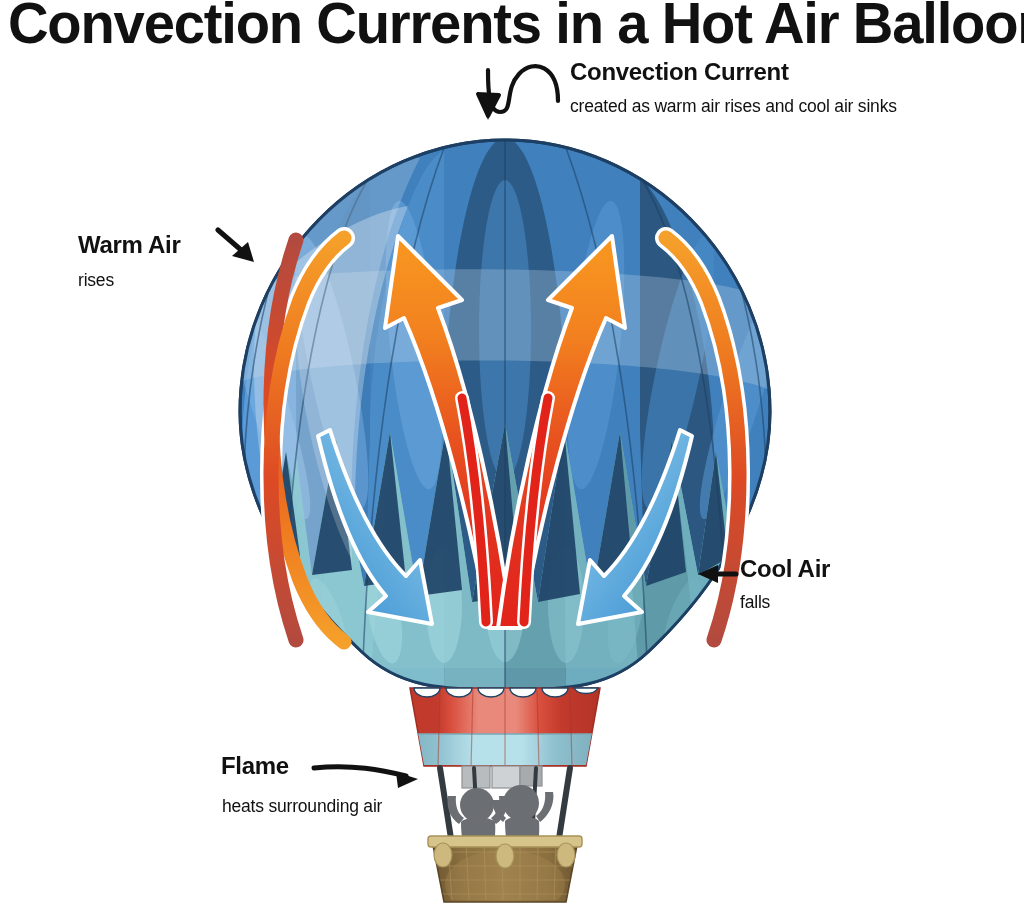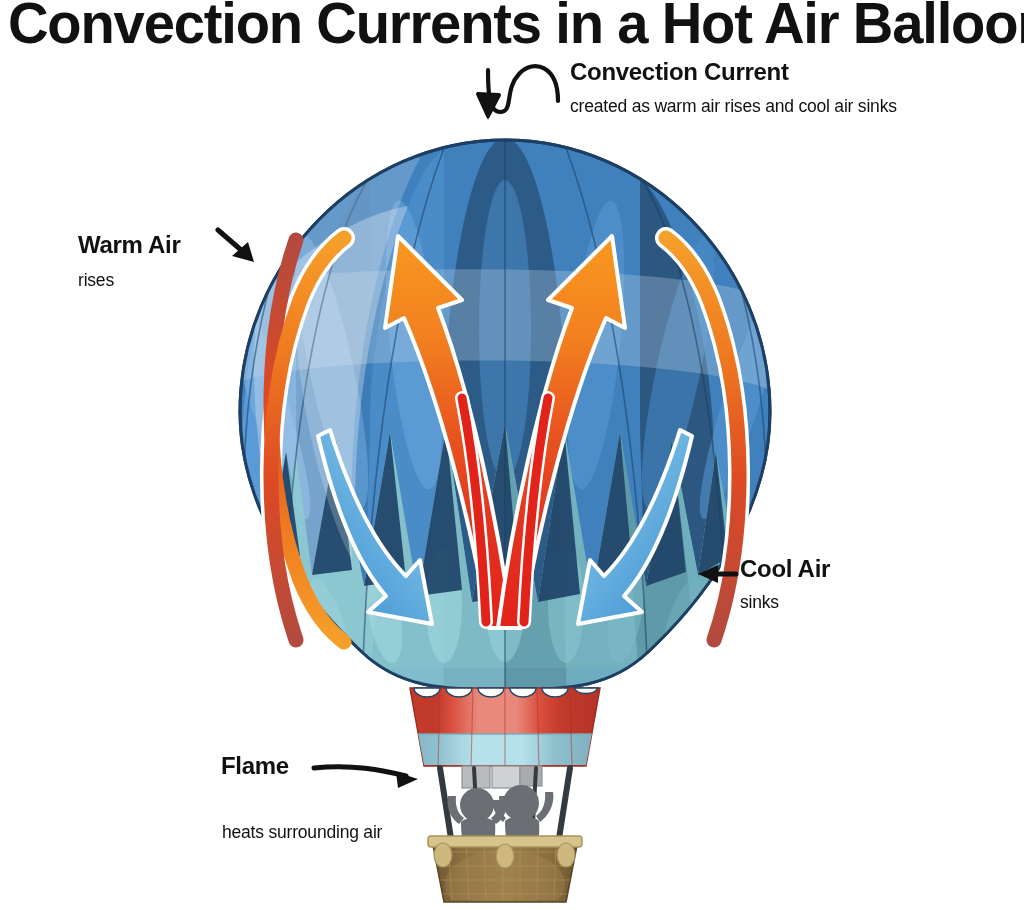--- a/index.html
+++ b/index.html
@@ -24,21 +24,21 @@
   .lbl-head{font-size:24px;font-weight:700;letter-spacing:-0.3px;}
   .lbl-sub{font-size:17.5px;font-weight:400;letter-spacing:-0.2px;}
 
   #cc-head{left:570px;top:58px;}
   #cc-sub{left:570px;top:96px;}
   #warm-head{left:78px;top:225px;margin-top:6px;}
   #warm-sub{left:78px;top:270px;}
   #cool-head{left:740px;top:555px;text-align:right;}
   #cool-sub{left:740px;top:592px;}
   #flame-head{left:221px;top:752px;}
-  #flame-sub{left:222px;top:822px;}
+  #flame-sub{left:222px;top:796px;}
 </style>
 </head>
 <body>
 
 <div id="stage">
 
 <svg id="scene" viewBox="0 0 1024 910">
   <defs>
 
     <linearGradient id="gWarm" x1="0" y1="0.05" x2="0" y2="1">
@@ -360,18 +360,18 @@
 
 <div class="txt" id="page-title">Convection Currents in a Hot Air Balloon</div>
 
 <div class="txt lbl-head" id="cc-head">Convection Current</div>
 <div class="txt lbl-sub" id="cc-sub">created as warm air rises and cool air sinks</div>
 
 <div class="txt lbl-head" id="warm-head">Warm Air</div>
 <div class="txt lbl-sub" id="warm-sub">rises</div>
 
 <div class="txt lbl-head" id="cool-head">Cool Air</div>
-<div class="txt lbl-sub" id="cool-sub">sinks</div>
+<div class="txt lbl-sub" id="cool-sub">falls</div>
 
 <div class="txt lbl-head" id="flame-head">Flame</div>
 <div class="txt lbl-sub" id="flame-sub">heats surrounding air</div>
 
 </div>
 
 </body></html>

